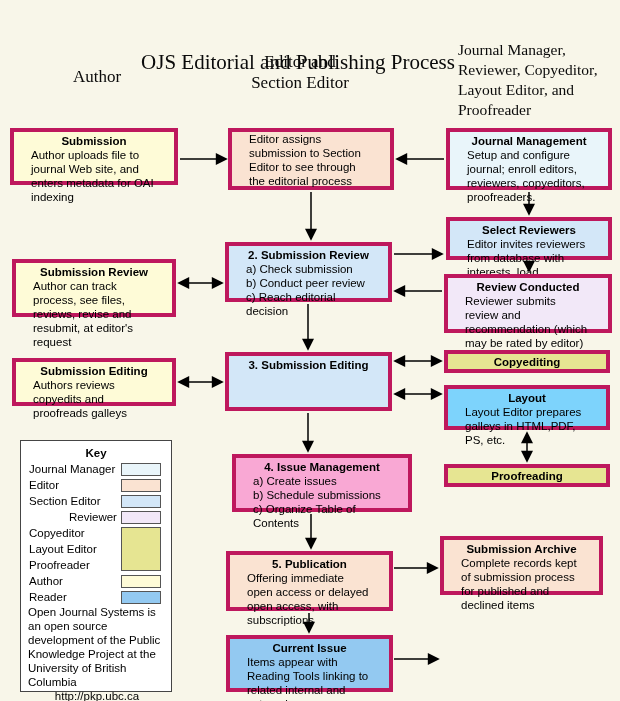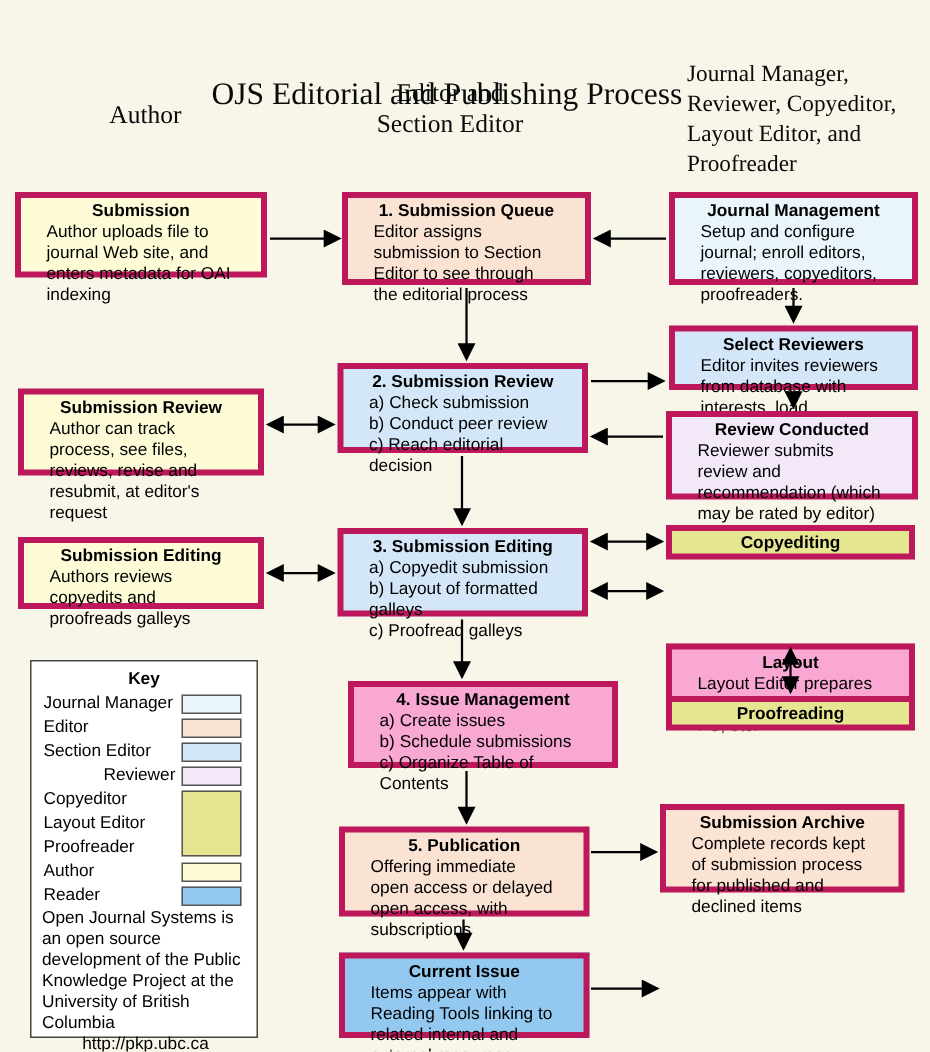--- a/index.html
+++ b/index.html
@@ -47,21 +47,20 @@
   <div class="col-hdr hdr-jm">Journal Manager,
 Reviewer, Copyeditor,
 Layout Editor, and
 Proofreader</div>
 
   <div class="box" style="left: 10px; top: 128px; width: 168px; height: 57px; background: rgb(254, 251, 215);">
     <div class="box-title">Submission</div>
     <div class="box-body">Author uploads file to journal Web site, and enters metadata for OAI indexing</div>
   </div>
   <div class="box" style="left: 228px; top: 128px; width: 166px; height: 62px; background: rgb(250, 227, 210);">
-    <div class="box-title">1. Submission Queue</div>
     <div class="box-body">Editor assigns submission to Section Editor to see through the editorial process</div>
   </div>
   <div class="box" style="left: 446px; top: 128px; width: 166px; height: 62px; background: rgb(233, 245, 250);">
     <div class="box-title">Journal Management</div>
     <div class="box-body">Setup and configure journal; enroll editors, reviewers, copyeditors, proofreaders.</div>
   </div>
 
   <div class="box" style="left: 446px; top: 217px; width: 166px; height: 43px; background: rgb(211, 231, 248);">
     <div class="box-title">Select Reviewers</div>
     <div class="box-body">Editor invites reviewers from database with interests, load</div>
@@ -76,32 +75,29 @@
     <div class="box-title">Submission Review</div>
     <div class="box-body">Author can track process, see files, reviews, revise and resubmit, at editor's request</div>
   </div>
   <div class="box" style="left: 444px; top: 274px; width: 168px; height: 59px; background: rgb(242, 232, 248);">
     <div class="box-title">Review Conducted</div>
     <div class="box-body">Reviewer submits review and recommendation (which may be rated by editor)</div>
   </div>
 
   <div class="box" style="left: 225px; top: 352px; width: 167px; height: 59px; background: rgb(211, 231, 248);">
     <div class="box-title">3. Submission Editing</div>
-    <div class="box-body">a) Copyedit submission
-b) Layout of formatted galleys
-c) Proofread galleys</div>
   </div>
   <div class="box" style="left: 12px; top: 358px; width: 164px; height: 48px; background: rgb(254, 251, 215);">
     <div class="box-title">Submission Editing</div>
     <div class="box-body">Authors reviews copyedits and proofreads galleys</div>
   </div>
   <div class="box title-only" style="left: 444px; top: 350px; width: 166px; height: 23px; background: rgb(230, 229, 146);">
     <div class="box-title">Copyediting</div>
   </div>
-  <div class="box" style="left: 444px; top: 385px; width: 166px; height: 45px; background: #f9a8d4; margin-top: 44px;">
+  <div class="box" style="left: 444px; top: 385px; width: 166px; height: 45px; background: #7dd3fc;">
     <div class="box-title">Layout</div>
     <div class="box-body">Layout Editor prepares galleys in HTML,PDF, PS, etc.</div>
   </div>
   <div class="box title-only" style="left: 444px; top: 464px; width: 166px; height: 23px; background: rgb(230, 229, 146);">
     <div class="box-title">Proofreading</div>
   </div>
 
   <div class="box" style="left: 232px; top: 454px; width: 180px; height: 58px; background: #f9a8d4;">
     <div class="box-title">4. Issue Management</div>
     <div class="box-body">a) Create issues

